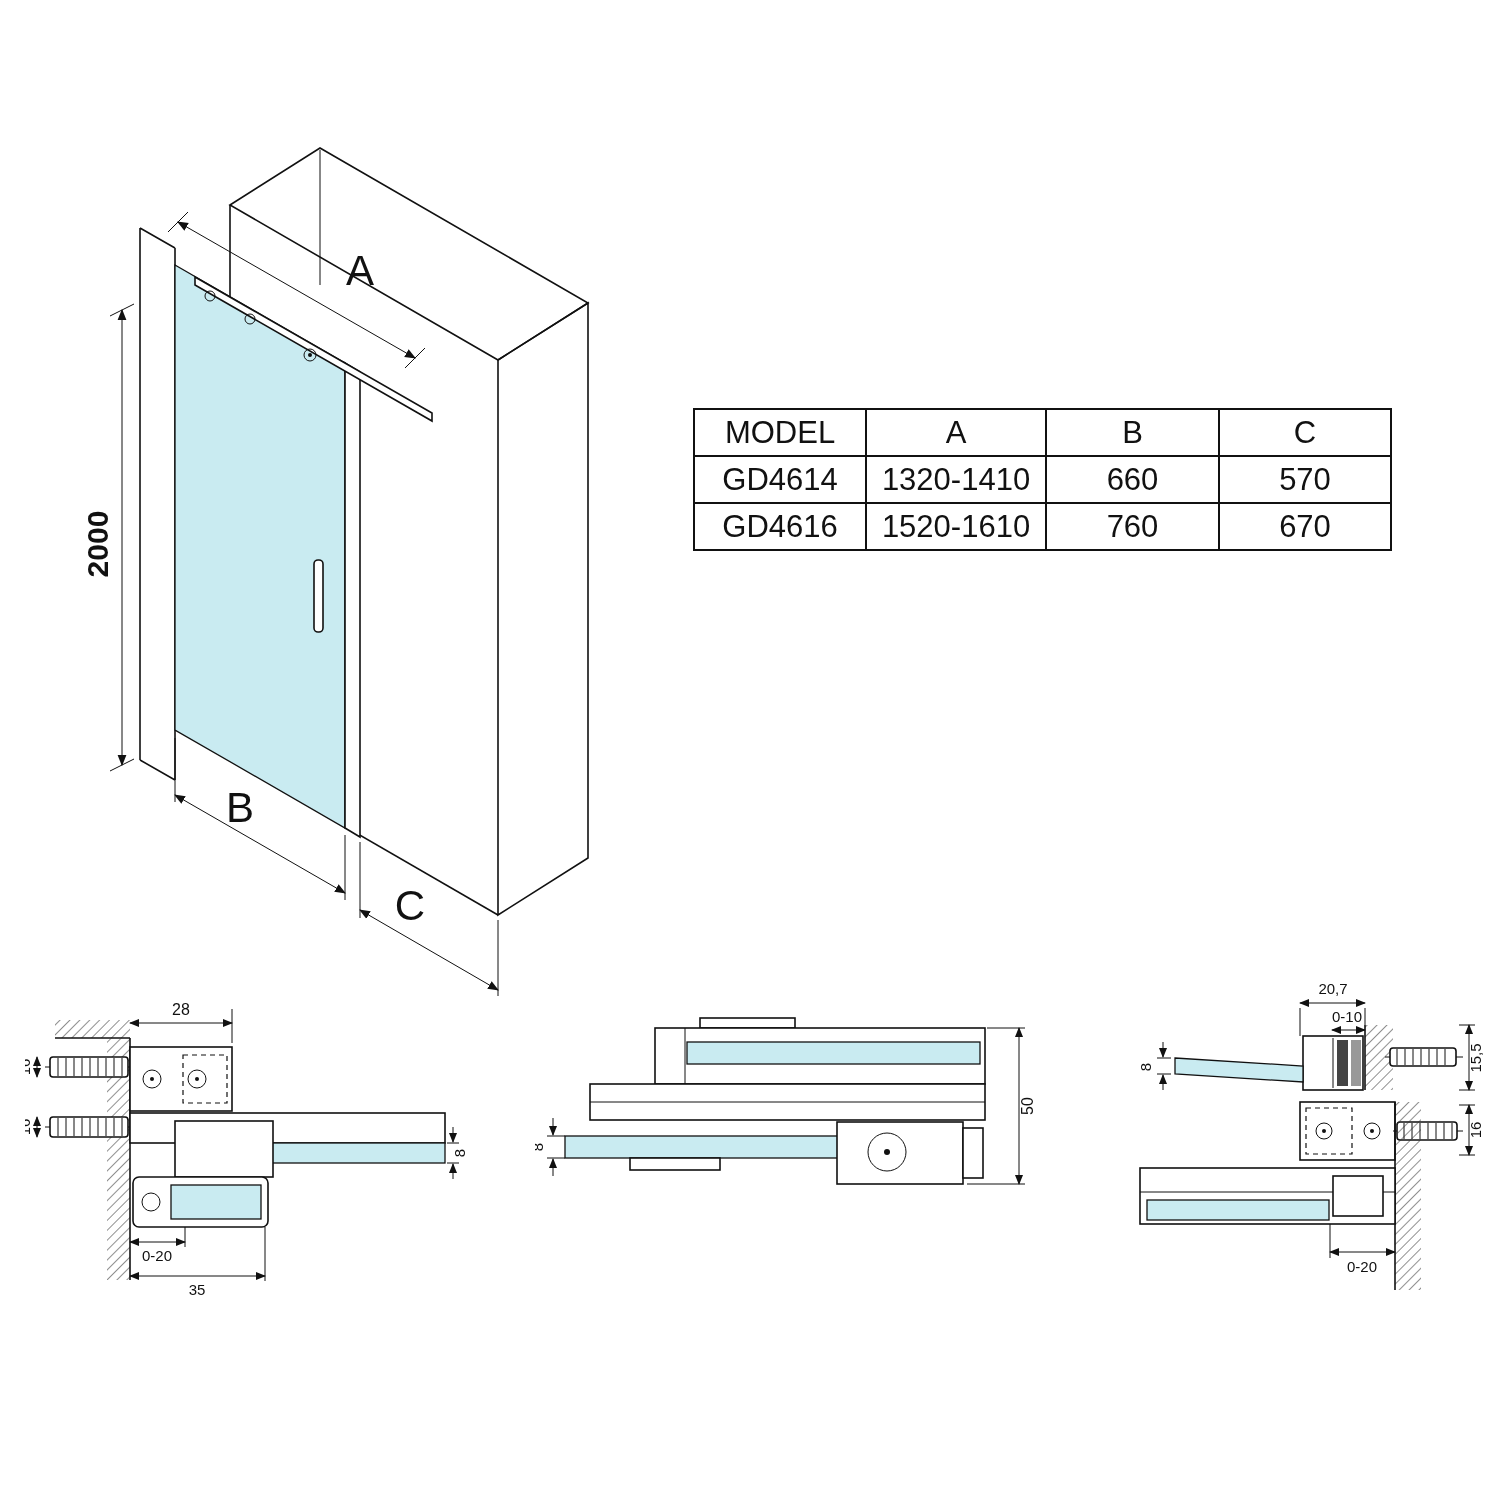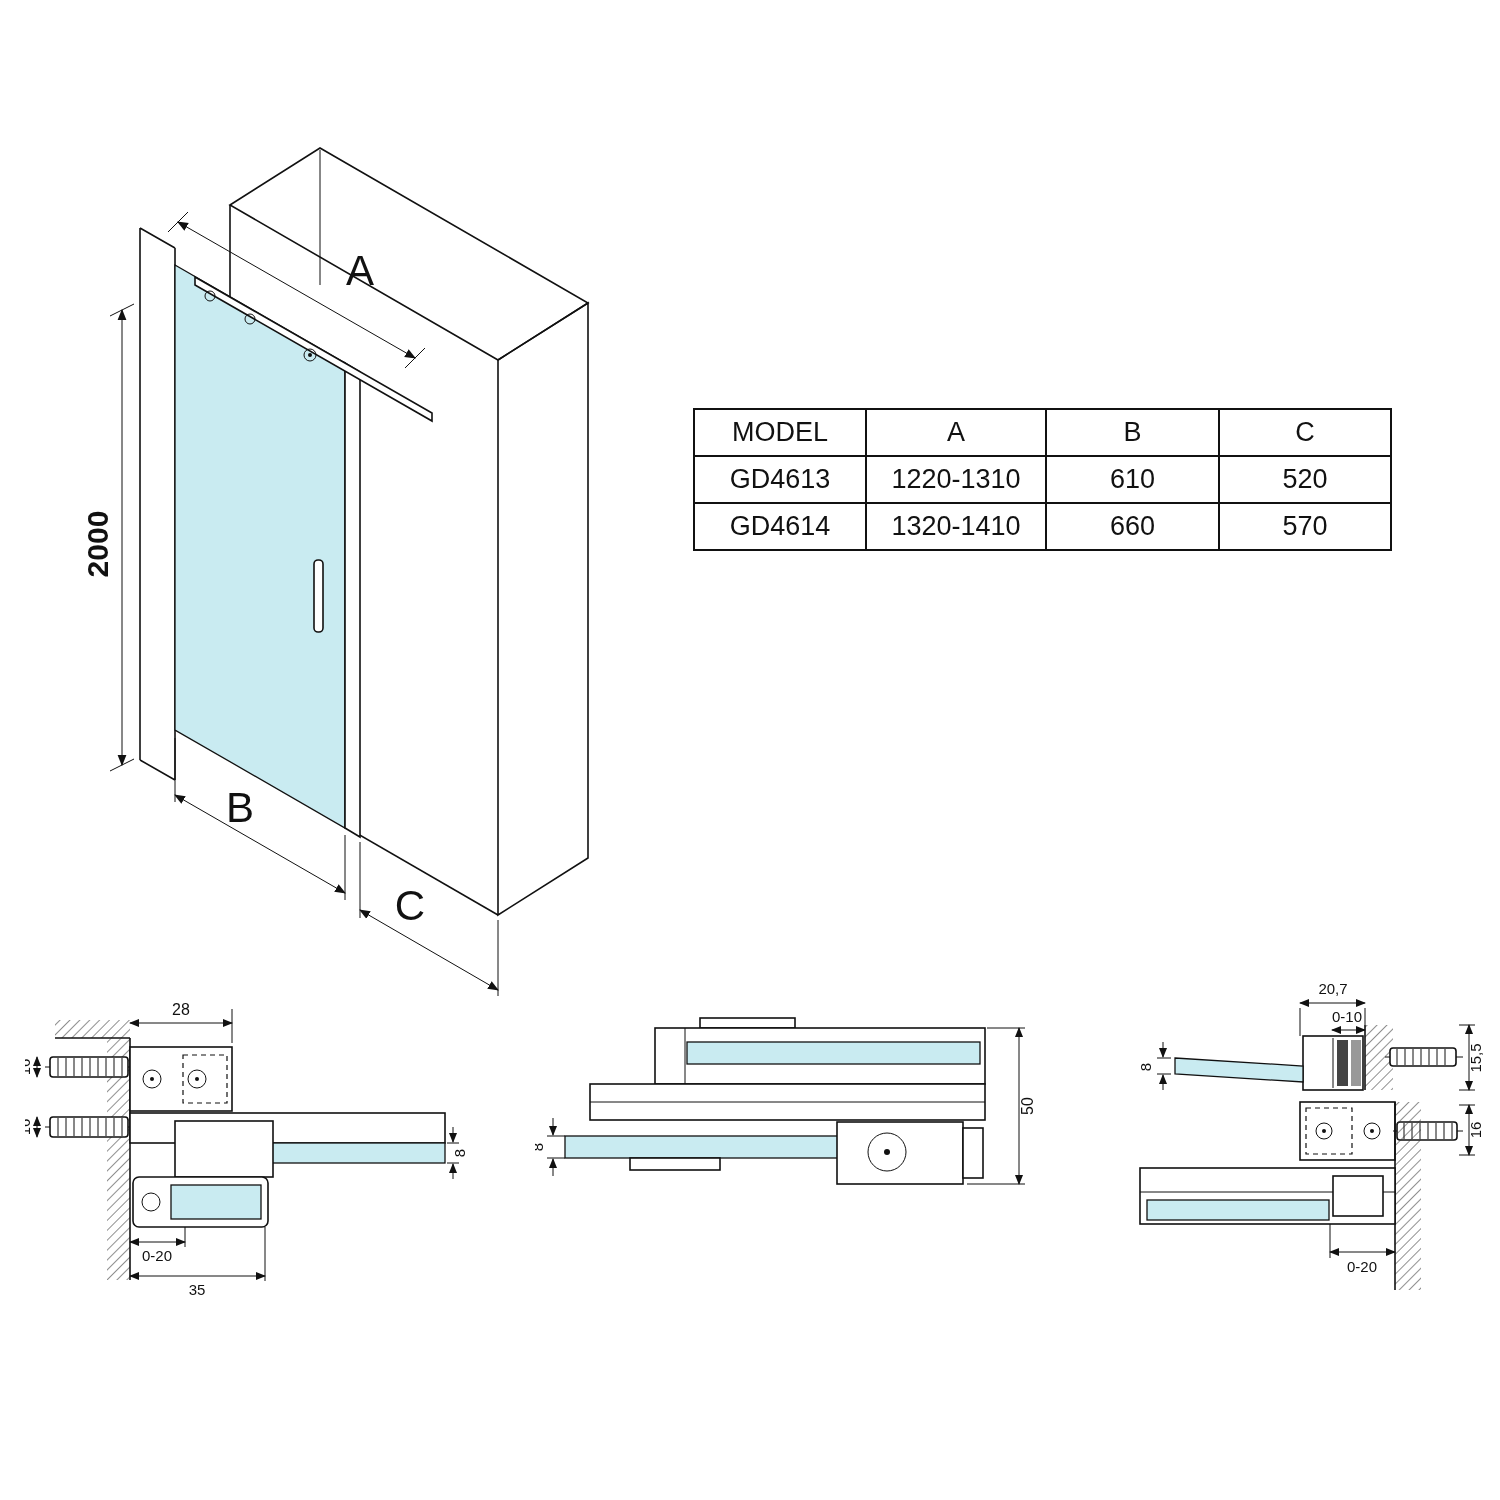--- a/index.html
+++ b/index.html
@@ -6,21 +6,21 @@
   .canvas {
     position:relative; width:1500px; height:1500px; background:#ffffff;
     font-family:"Liberation Sans", sans-serif; overflow:hidden;
   }
   .abs { position:absolute; }
 
   
   table.spec { border-collapse:collapse; table-layout:fixed; }
   table.spec td {
     border:2px solid #111; text-align:center; vertical-align:middle;
-    font-size:27px; color:#111; padding:0; height:45px;
+    font-size:31px; color:#111; padding:0; height:45px;
     font-family:"Liberation Sans", sans-serif;
   }
 
   
   svg text { font-family:"Liberation Sans", sans-serif; fill:#111; }
   .big   { font-size:42px; }
   .h2000 { font-size:30px; font-weight:bold; }
   .dim   { font-size:15px; }
   .dim16 { font-size:16px; }
   .ln    { fill:none; stroke:#111; stroke-width:1.6; }
@@ -105,30 +105,30 @@
         <col style="width:172px">
       </colgroup>
     <tbody>
       <tr>
         <td>MODEL</td>
         <td>A</td>
         <td>B</td>
         <td>C</td>
       </tr>
       <tr>
-        <td>GD4613</td>
-        <td>1220-1310</td>
-        <td>610</td>
-        <td>520</td>
-      </tr>
-      <tr>
         <td>GD4614</td>
         <td>1320-1410</td>
         <td>660</td>
         <td>570</td>
+      </tr>
+      <tr>
+        <td>GD4616</td>
+        <td>1520-1610</td>
+        <td>760</td>
+        <td>670</td>
       </tr>
     </tbody>
   </table>
 
   <svg class="abs" style="left:25px; top:995px;" width="455" height="315" viewBox="0 0 455 315">
     <defs>
       <marker id="arL" viewBox="0 0 10 10" refX="9" refY="5" markerWidth="10" markerHeight="10" orient="auto-start-reverse">
         <path d="M0,1L10,5L0,9z" fill="#111"></path>
       </marker>
       <pattern id="htL" patternUnits="userSpaceOnUse" width="7" height="7" patternTransform="rotate(45)">

